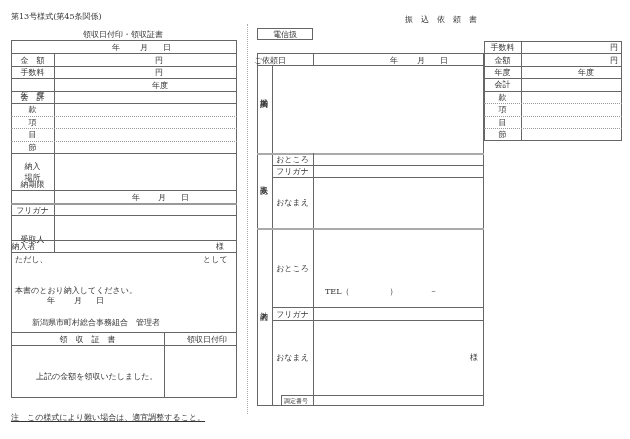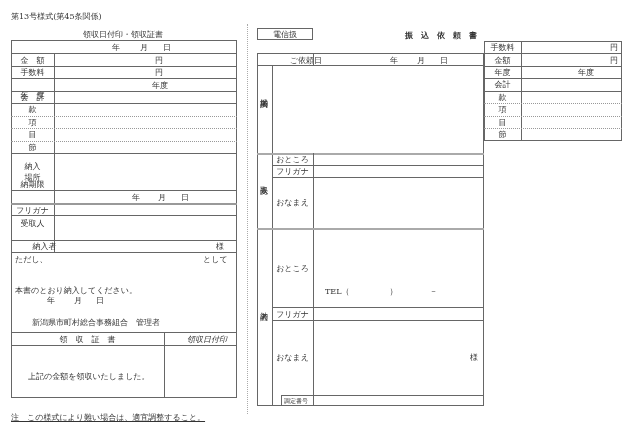--- a/index.html
+++ b/index.html
@@ -53,51 +53,51 @@
   <div class="t c" style="left:11px;width:43px;top:163px;">納入</div>
   <div class="t c" style="left:11px;width:43px;top:174px;">場所</div>
   <div class="hl" style="left:11px;width:226px;top:190px;"></div>
   <div class="t c" style="left:11px;width:43px;top:181px;">納期限</div>
   <div class="t" style="left:132px;top:194px;">年</div>
   <div class="t" style="left:158px;top:194px;">月</div>
   <div class="t" style="left:181px;top:194px;">日</div>
   <div class="hl" style="left:11px;width:226px;top:203px;border-top:2px solid #999;"></div>
   <div class="t c" style="left:11px;width:43px;top:207px;">フリガナ</div>
   <div class="hl" style="left:11px;width:226px;top:215px;"></div>
-  <div class="t c" style="left:11px;width:43px;top:220px;">受取人</div>
+  <div class="t c" style="left:11px;width:43px;top:236px;">受取人</div>
   <div class="hl" style="left:11px;width:226px;top:240px;"></div>
-  <div class="t c" style="left:23px;width:43px;top:243px;">納入者</div>
+  <div class="t c" style="left:2px;width:43px;top:243px;">納入者</div>
   <div class="t" style="left:216px;top:243px;">様</div>
   <div class="hl" style="left:11px;width:226px;top:252px;"></div>
 
   <div class="t" style="left:15px;top:256px;">ただし、</div>
   <div class="t" style="left:203px;top:256px;">として</div>
   <div class="t" style="left:15px;top:287px;">本書のとおり納入してください。</div>
   <div class="t" style="left:47px;top:297px;">年</div>
   <div class="t" style="left:74px;top:297px;">月</div>
   <div class="t" style="left:96px;top:297px;">日</div>
   <div class="t" style="left:32px;top:319px;">新潟県市町村総合事務組合　管理者</div>
 
   <div class="hl" style="left:11px;width:226px;top:332px;"></div>
   <div class="vl" style="left:164px;top:332px;height:66px;"></div>
   <div class="t c" style="left:11px;width:153px;top:336px;">領　収　証　書</div>
-  <div class="t c" style="left:164px;width:86px;top:336px;font-style:italic;">領収日付印</div>
+  <div class="t c" style="left:164px;width:86px;top:336px;">領収日付印</div>
   <div class="hl" style="left:11px;width:226px;top:345px;"></div>
-  <div class="t" style="left:28px;top:373px;">上記の金額を領収いたしました。</div>
+  <div class="t" style="left:36px;top:373px;">上記の金額を領収いたしました。</div>
 </div>
 
 <div class="divider"></div>
 
 <div>
   <div class="box" style="left:257px;top:28px;width:56px;height:12px;"></div>
   <div class="t c" style="left:257px;width:56px;top:31px;">電信扱</div>
-  <div class="t" style="left:405px;top:31px;font-weight:bold;">振　込　依　頼　書</div>
+  <div class="t" style="left:405px;top:16px;">振　込　依　頼　書</div>
 
   <div class="box" style="left:257px;top:53px;width:227px;height:353px;"></div>
-  <div class="t c" style="left:266px;width:56px;top:57px;text-align:right;">ご依頼日</div>
+  <div class="t c" style="left:242px;width:56px;top:57px;">ご依頼日</div>
   <div class="vl" style="left:313px;top:53px;height:12px;"></div>
   <div class="t" style="left:390px;top:57px;">年</div>
   <div class="t" style="left:417px;top:57px;">月</div>
   <div class="t" style="left:440px;top:57px;">日</div>
   <div class="hl" style="left:257px;width:227px;top:65px;"></div>
   <div class="vl" style="left:272px;top:65px;height:341px;"></div>
   <div class="vt" style="left:259px;top:93px;font-size:8px;">納入場所</div>
   <div class="hl" style="left:257px;width:227px;top:153px;border-top:2px solid #aaa;"></div>
 
   <div class="vl" style="left:313px;top:153px;height:253px;"></div>

